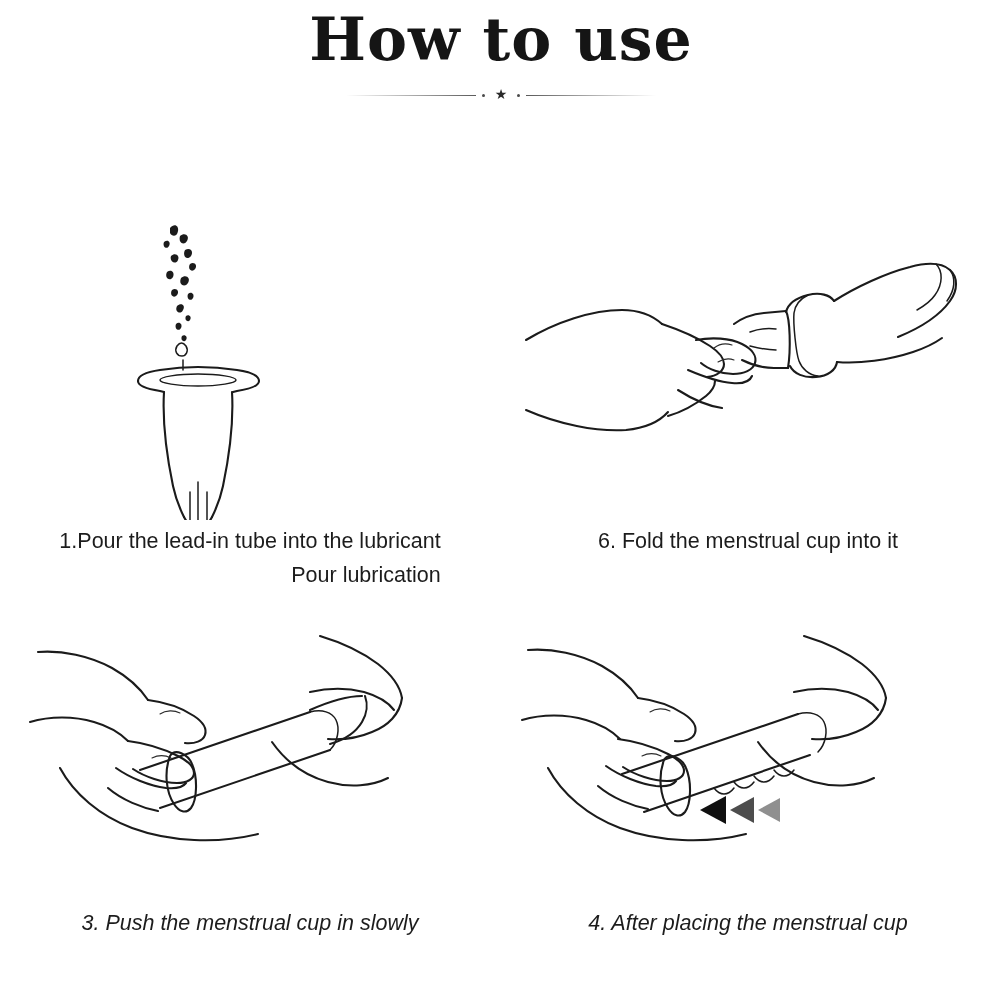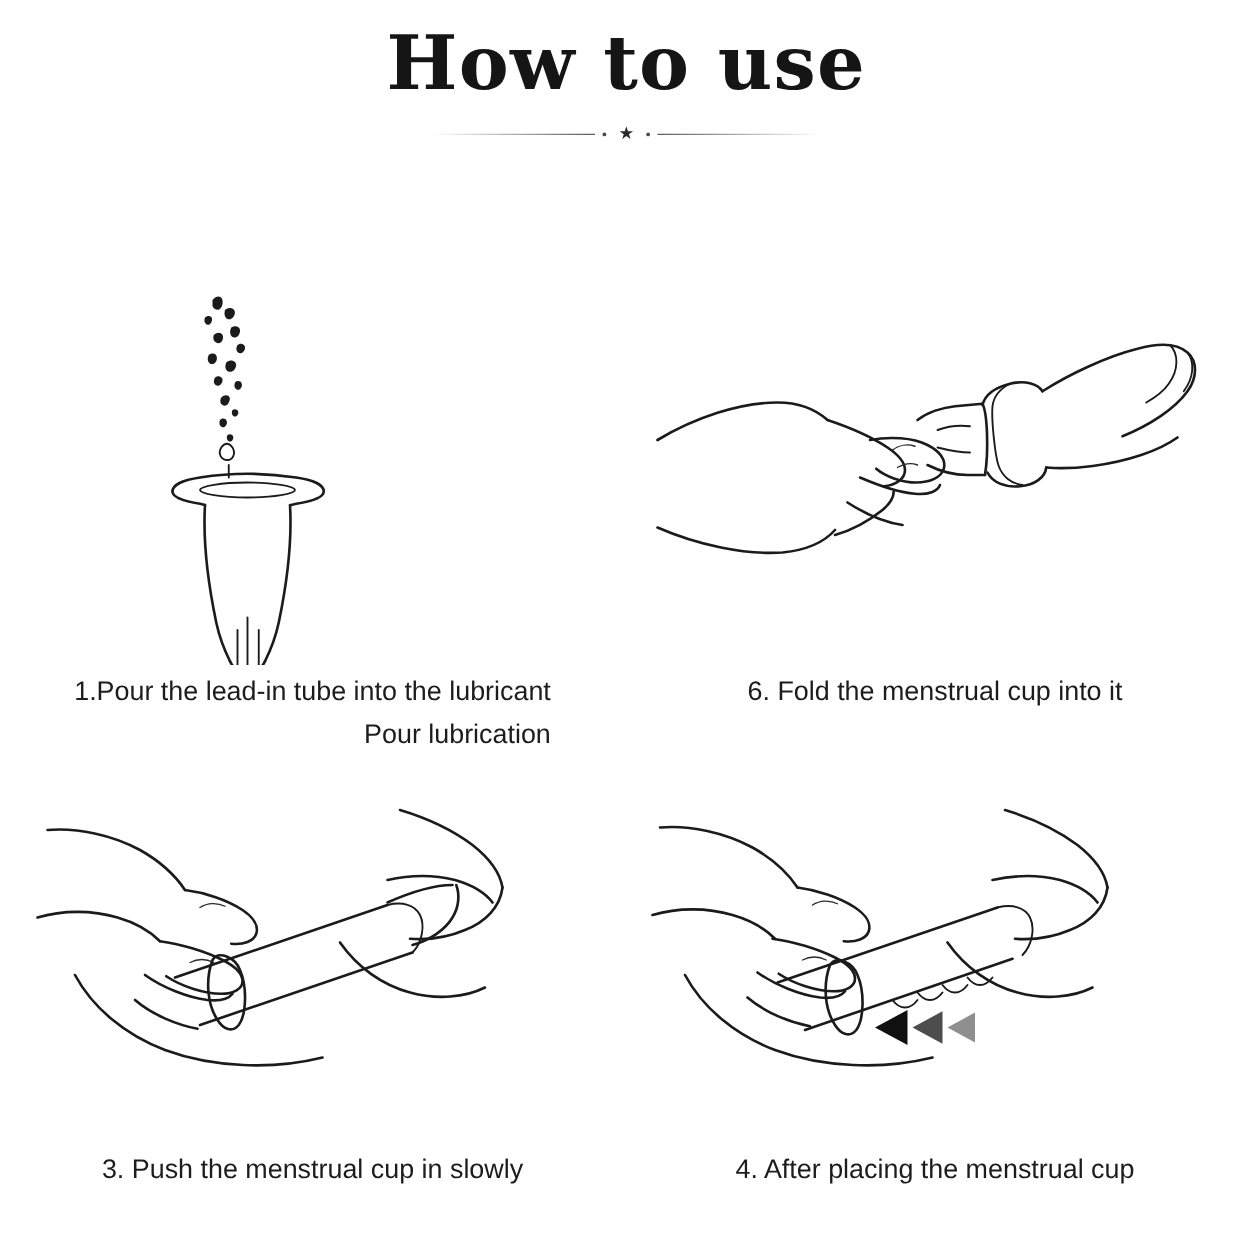--- a/index.html
+++ b/index.html
@@ -12,21 +12,21 @@
     height: 1002px;
     font-family: "Liberation Sans", sans-serif;
     color: #1a1a1a;
     overflow: hidden;
     position: relative;
   }
 
   
   .header {
     text-align: center;
-    padding-top: 18px;
+    padding-top: 6px;
   }
   .title {
     font-family: "DejaVu Serif", serif;
     font-weight: bold;
     font-size: 60px;
     letter-spacing: 1px;
     color: #151515;
     line-height: 1.1;
     margin: 0;
   }
@@ -87,21 +87,21 @@
     text-align: right;
     font-size: 21.5px;
     line-height: 1.6;
     color: #1c1c1c;
     margin-top: 4px;
     max-width: 470px;
   }
   .caption .line2 { display: block; }
 
   
-  .step-3 .caption, .step-4 .caption { margin-top: 14px; }
+  .step-3 .caption, .step-4 .caption { margin-top: 14px; font-style: italic; }
 
   .ink { fill: none; stroke: #1b1b1b; stroke-width: 2.1; stroke-linecap: round; stroke-linejoin: round; }
   .ink-thin { fill: none; stroke: #1b1b1b; stroke-width: 1.5; stroke-linecap: round; stroke-linejoin: round; }
   .ink-hair { fill: none; stroke: #2a2a2a; stroke-width: 1.1; stroke-linecap: round; stroke-linejoin: round; }
   .arrow-dark { fill: #101010; }
   .arrow-mid  { fill: #4d4d4d; }
   .arrow-light{ fill: #8f8f8f; }
   .splash { fill: #1b1b1b; }
 </style>
 </head>

